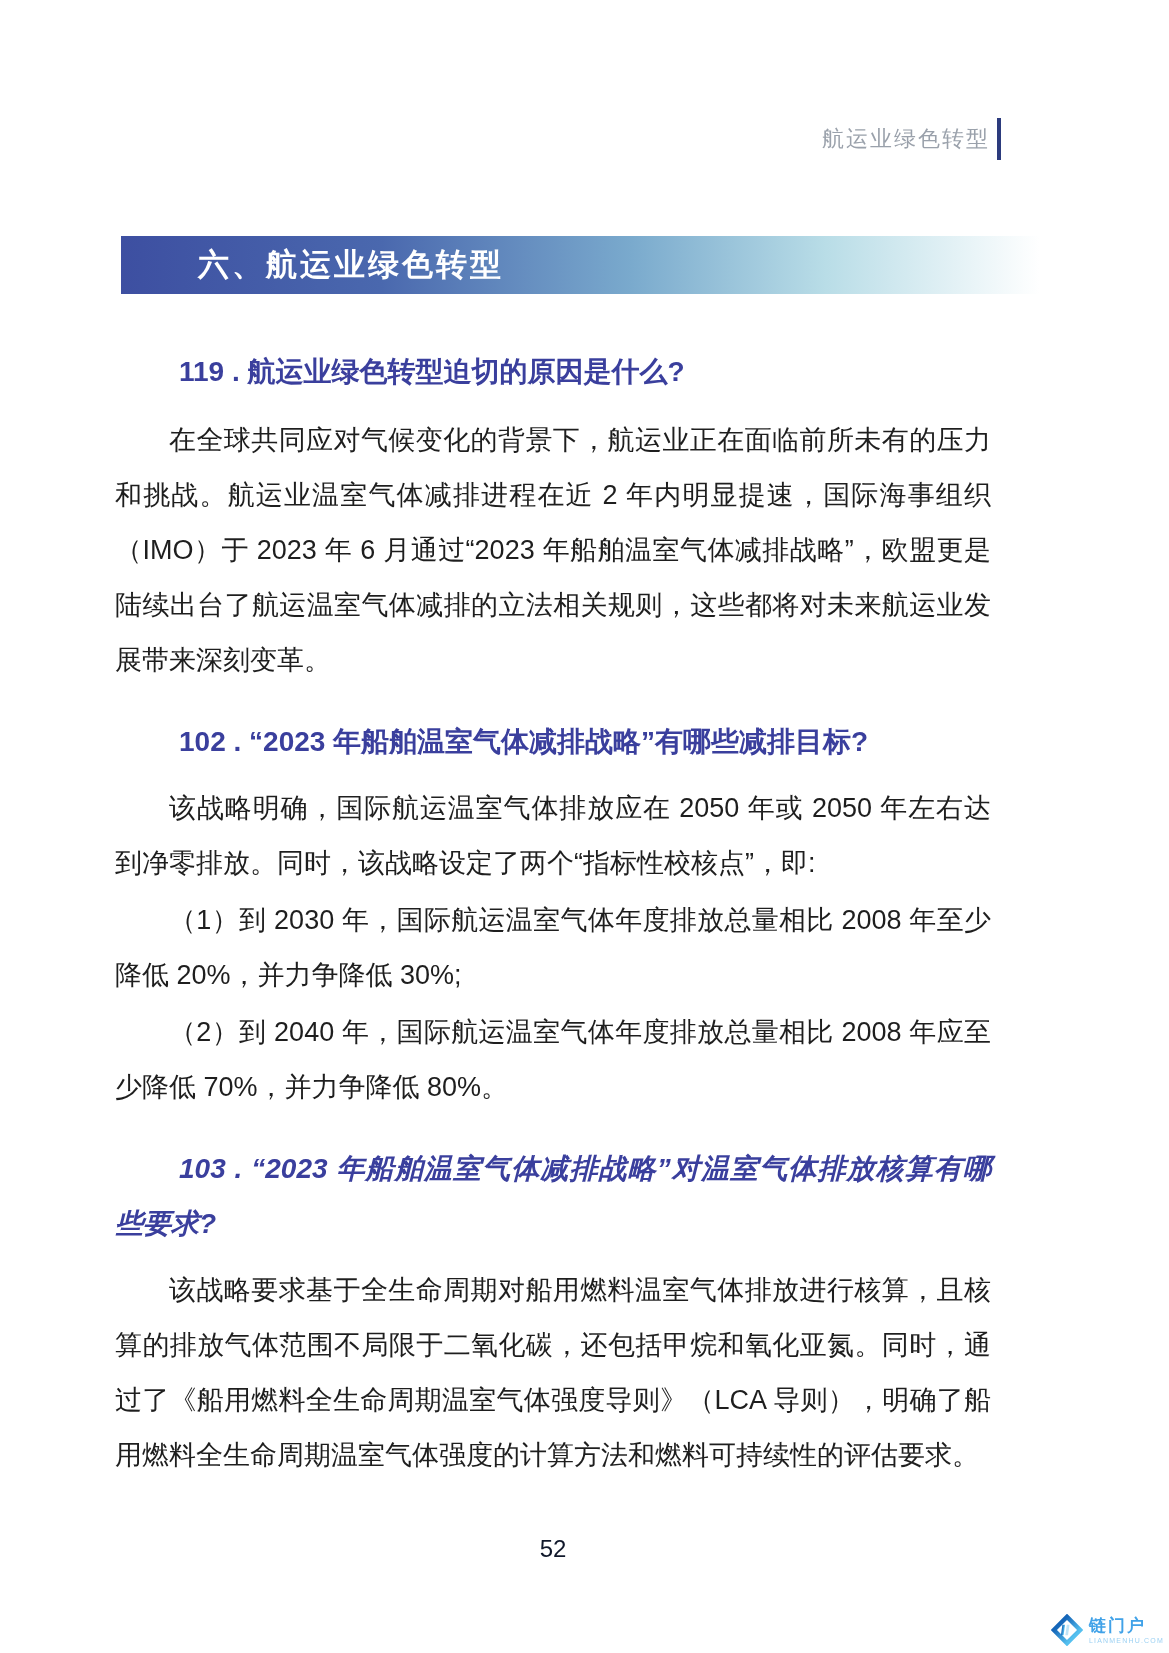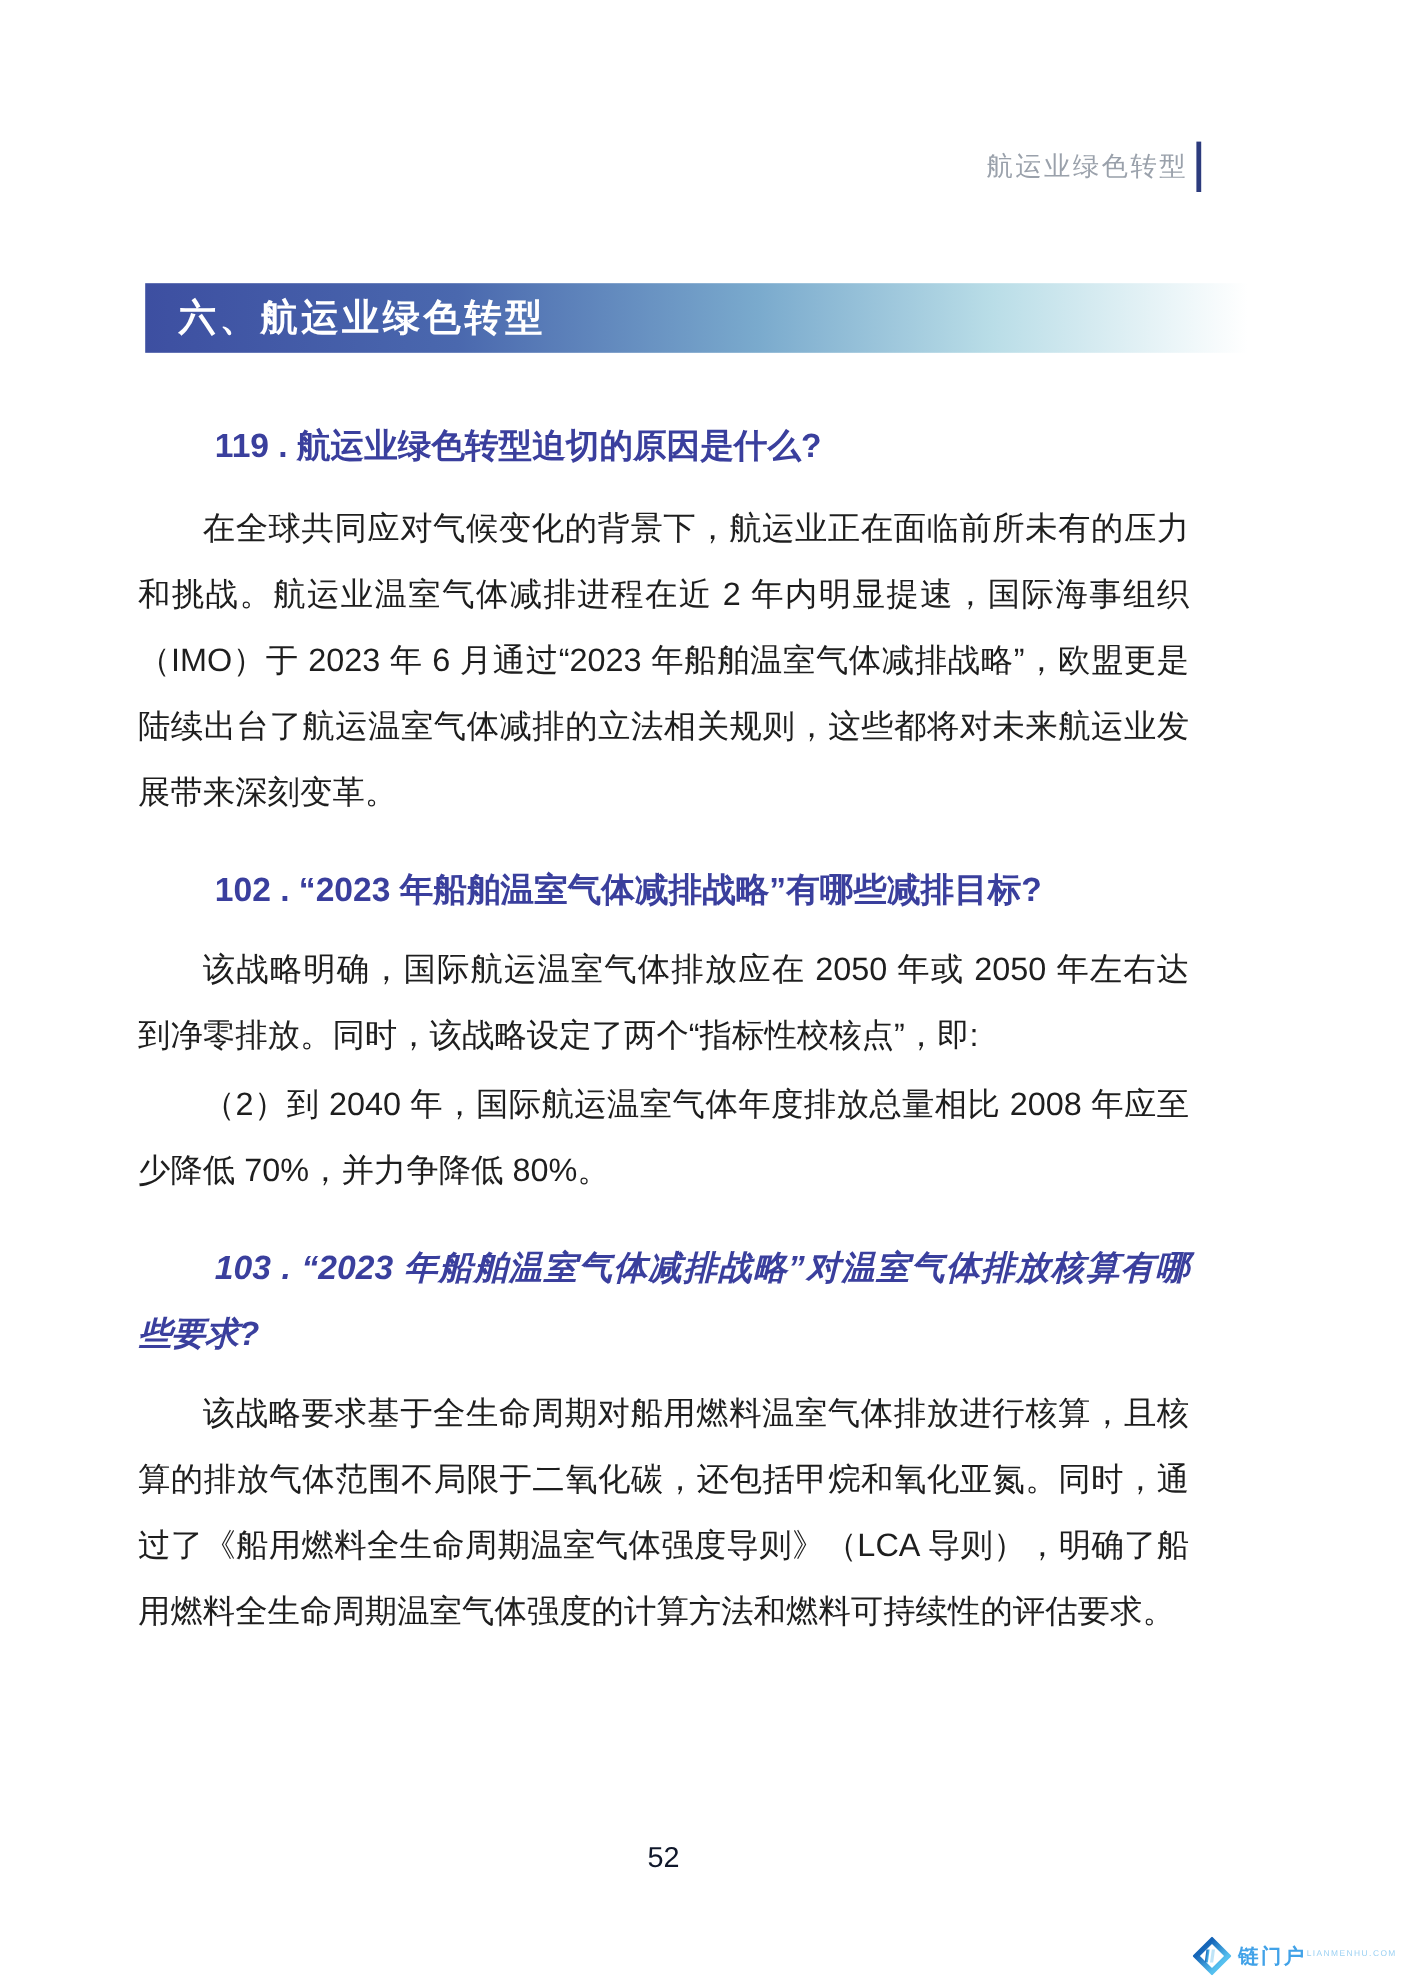--- a/index.html
+++ b/index.html
@@ -35,21 +35,21 @@
   
   .banner {
     position: absolute;
     left: 121px;
     top: 236px;
     width: 928px;
     height: 58px;
     box-sizing: border-box;
     display: flex;
     align-items: center;
-    padding-left: 28px;
+    padding-left: 77px;
     background: linear-gradient(90deg,
       var(--banner-start, #3d4fa1) 0%,
       #4a68ae 28%,
       #7aaacd 55%,
       #b9dde7 76%,
       rgba(255,255,255,0) 99%);
   }
   .banner .banner-title {
     color: #ffffff;
     font-size: 31px;
@@ -97,21 +97,21 @@
 
   
   .logo {
     position: absolute;
     top: 1614px;
     right: 5px;
     display: flex;
     align-items: center;
     gap: 6px;
   }
-  .logo .logo-text { display: flex; flex-direction: row; line-height: 1; }
+  .logo .logo-text { display: flex; flex-direction: column; line-height: 1; }
   .logo .logo-name {
     font-size: 17px;
     font-weight: bold;
     color: #41a2e8;
     letter-spacing: 2px;
   }
   .logo .logo-domain {
     font-size: 7px;
     color: #9cd1f3;
     letter-spacing: 1.2px;
@@ -132,20 +132,21 @@
     <span class="banner-title">六、航运业绿色转型</span>
   </div>
 
   <div class="content">
 
     <div class="q-heading qh-101">119 . 航运业绿色转型迫切的原因是什么?</div>
     <div class="para">在全球共同应对气候变化的背景下，航运业正在面临前所未有的压力和挑战。航运业温室气体减排进程在近 2 年内明显提速，国际海事组织（IMO）于 2023 年 6 月通过“2023 年船舶温室气体减排战略”，欧盟更是陆续出台了航运温室气体减排的立法相关规则，这些都将对未来航运业发展带来深刻变革。</div>
 
     <div class="q-heading qh-102">102 . “2023 年船舶温室气体减排战略”有哪些减排目标?</div>
     <div class="para">该战略明确，国际航运温室气体排放应在 2050 年或 2050 年左右达到净零排放。同时，该战略设定了两个“指标性校核点”，即:</div>
+    <div class="para">（1）到 2030 年，国际航运温室气体年度排放总量相比 2008 年至少降低 20%，并力争降低 30%;</div>
     <div class="para">（2）到 2040 年，国际航运温室气体年度排放总量相比 2008 年应至少降低 70%，并力争降低 80%。</div>
 
     <div class="q-heading qh-103">103 . “2023 年船舶温室气体减排战略”对温室气体排放核算有哪些要求?</div>
     <div class="para">该战略要求基于全生命周期对船用燃料温室气体排放进行核算，且核算的排放气体范围不局限于二氧化碳，还包括甲烷和氧化亚氮。同时，通过了《船用燃料全生命周期温室气体强度导则》（LCA 导则），明确了船用燃料全生命周期温室气体强度的计算方法和燃料可持续性的评估要求。</div>
 
   </div>
 
   <div class="page-num">52</div>
 
   <div class="logo">

